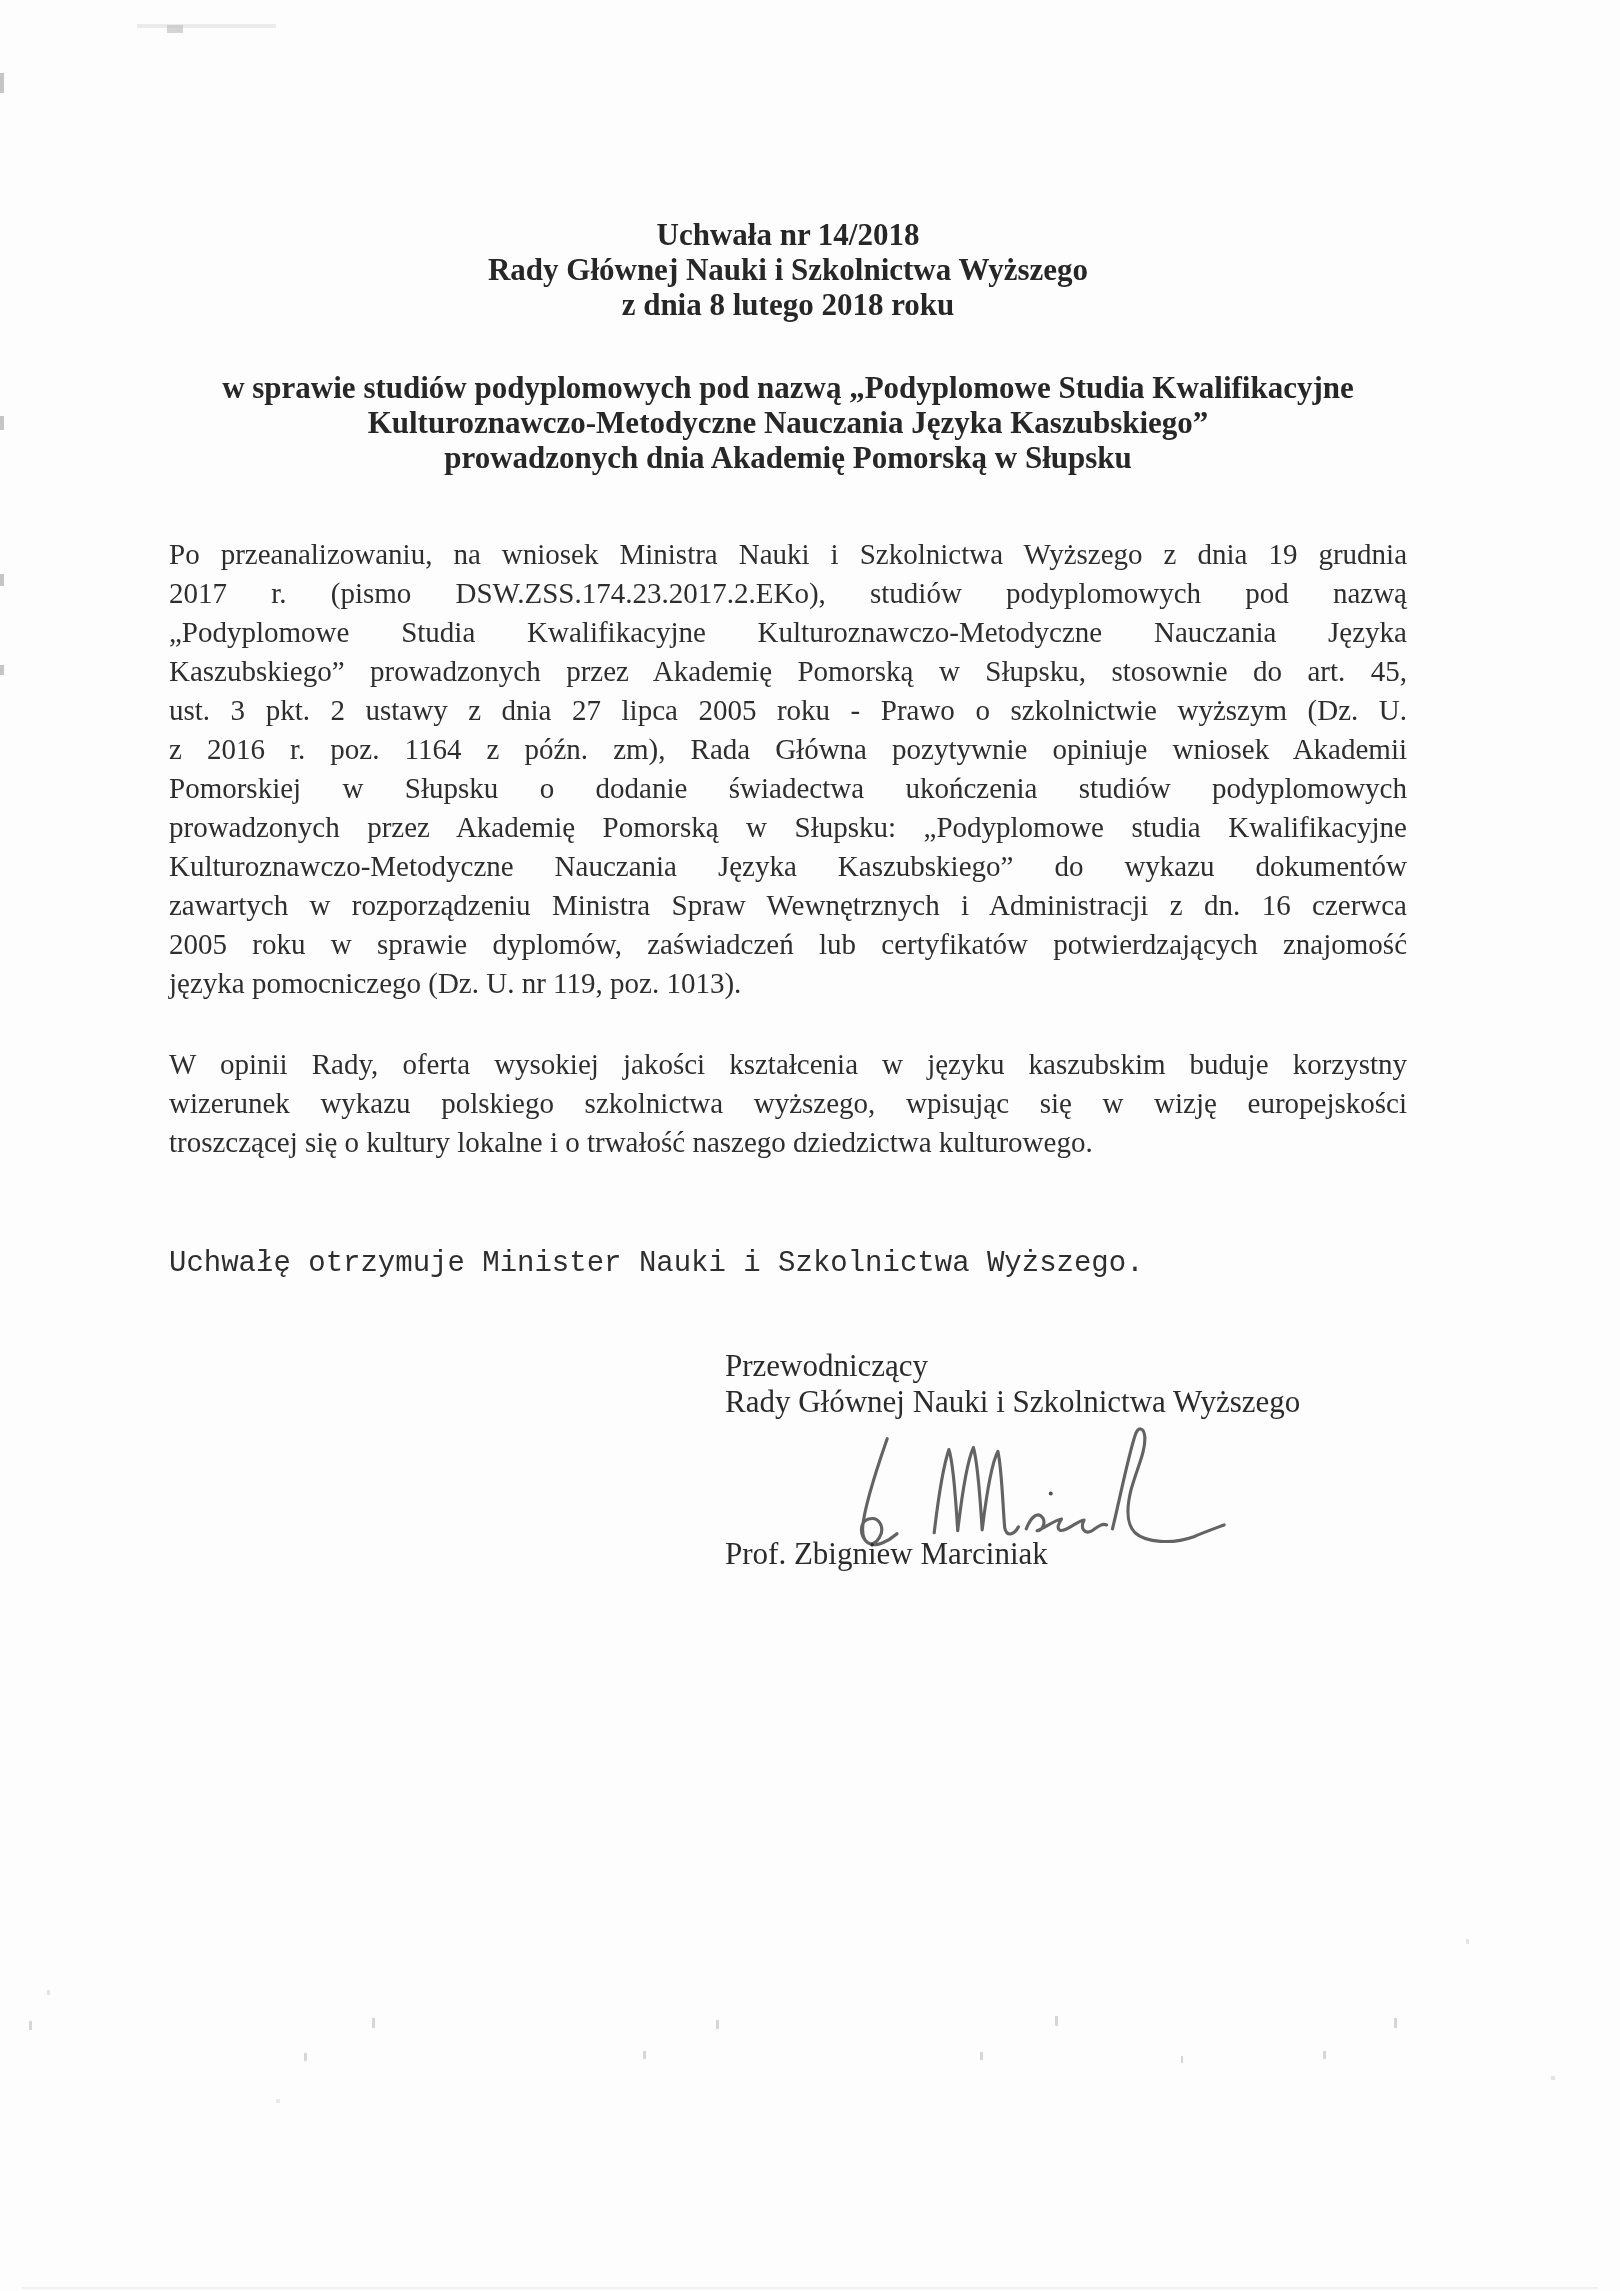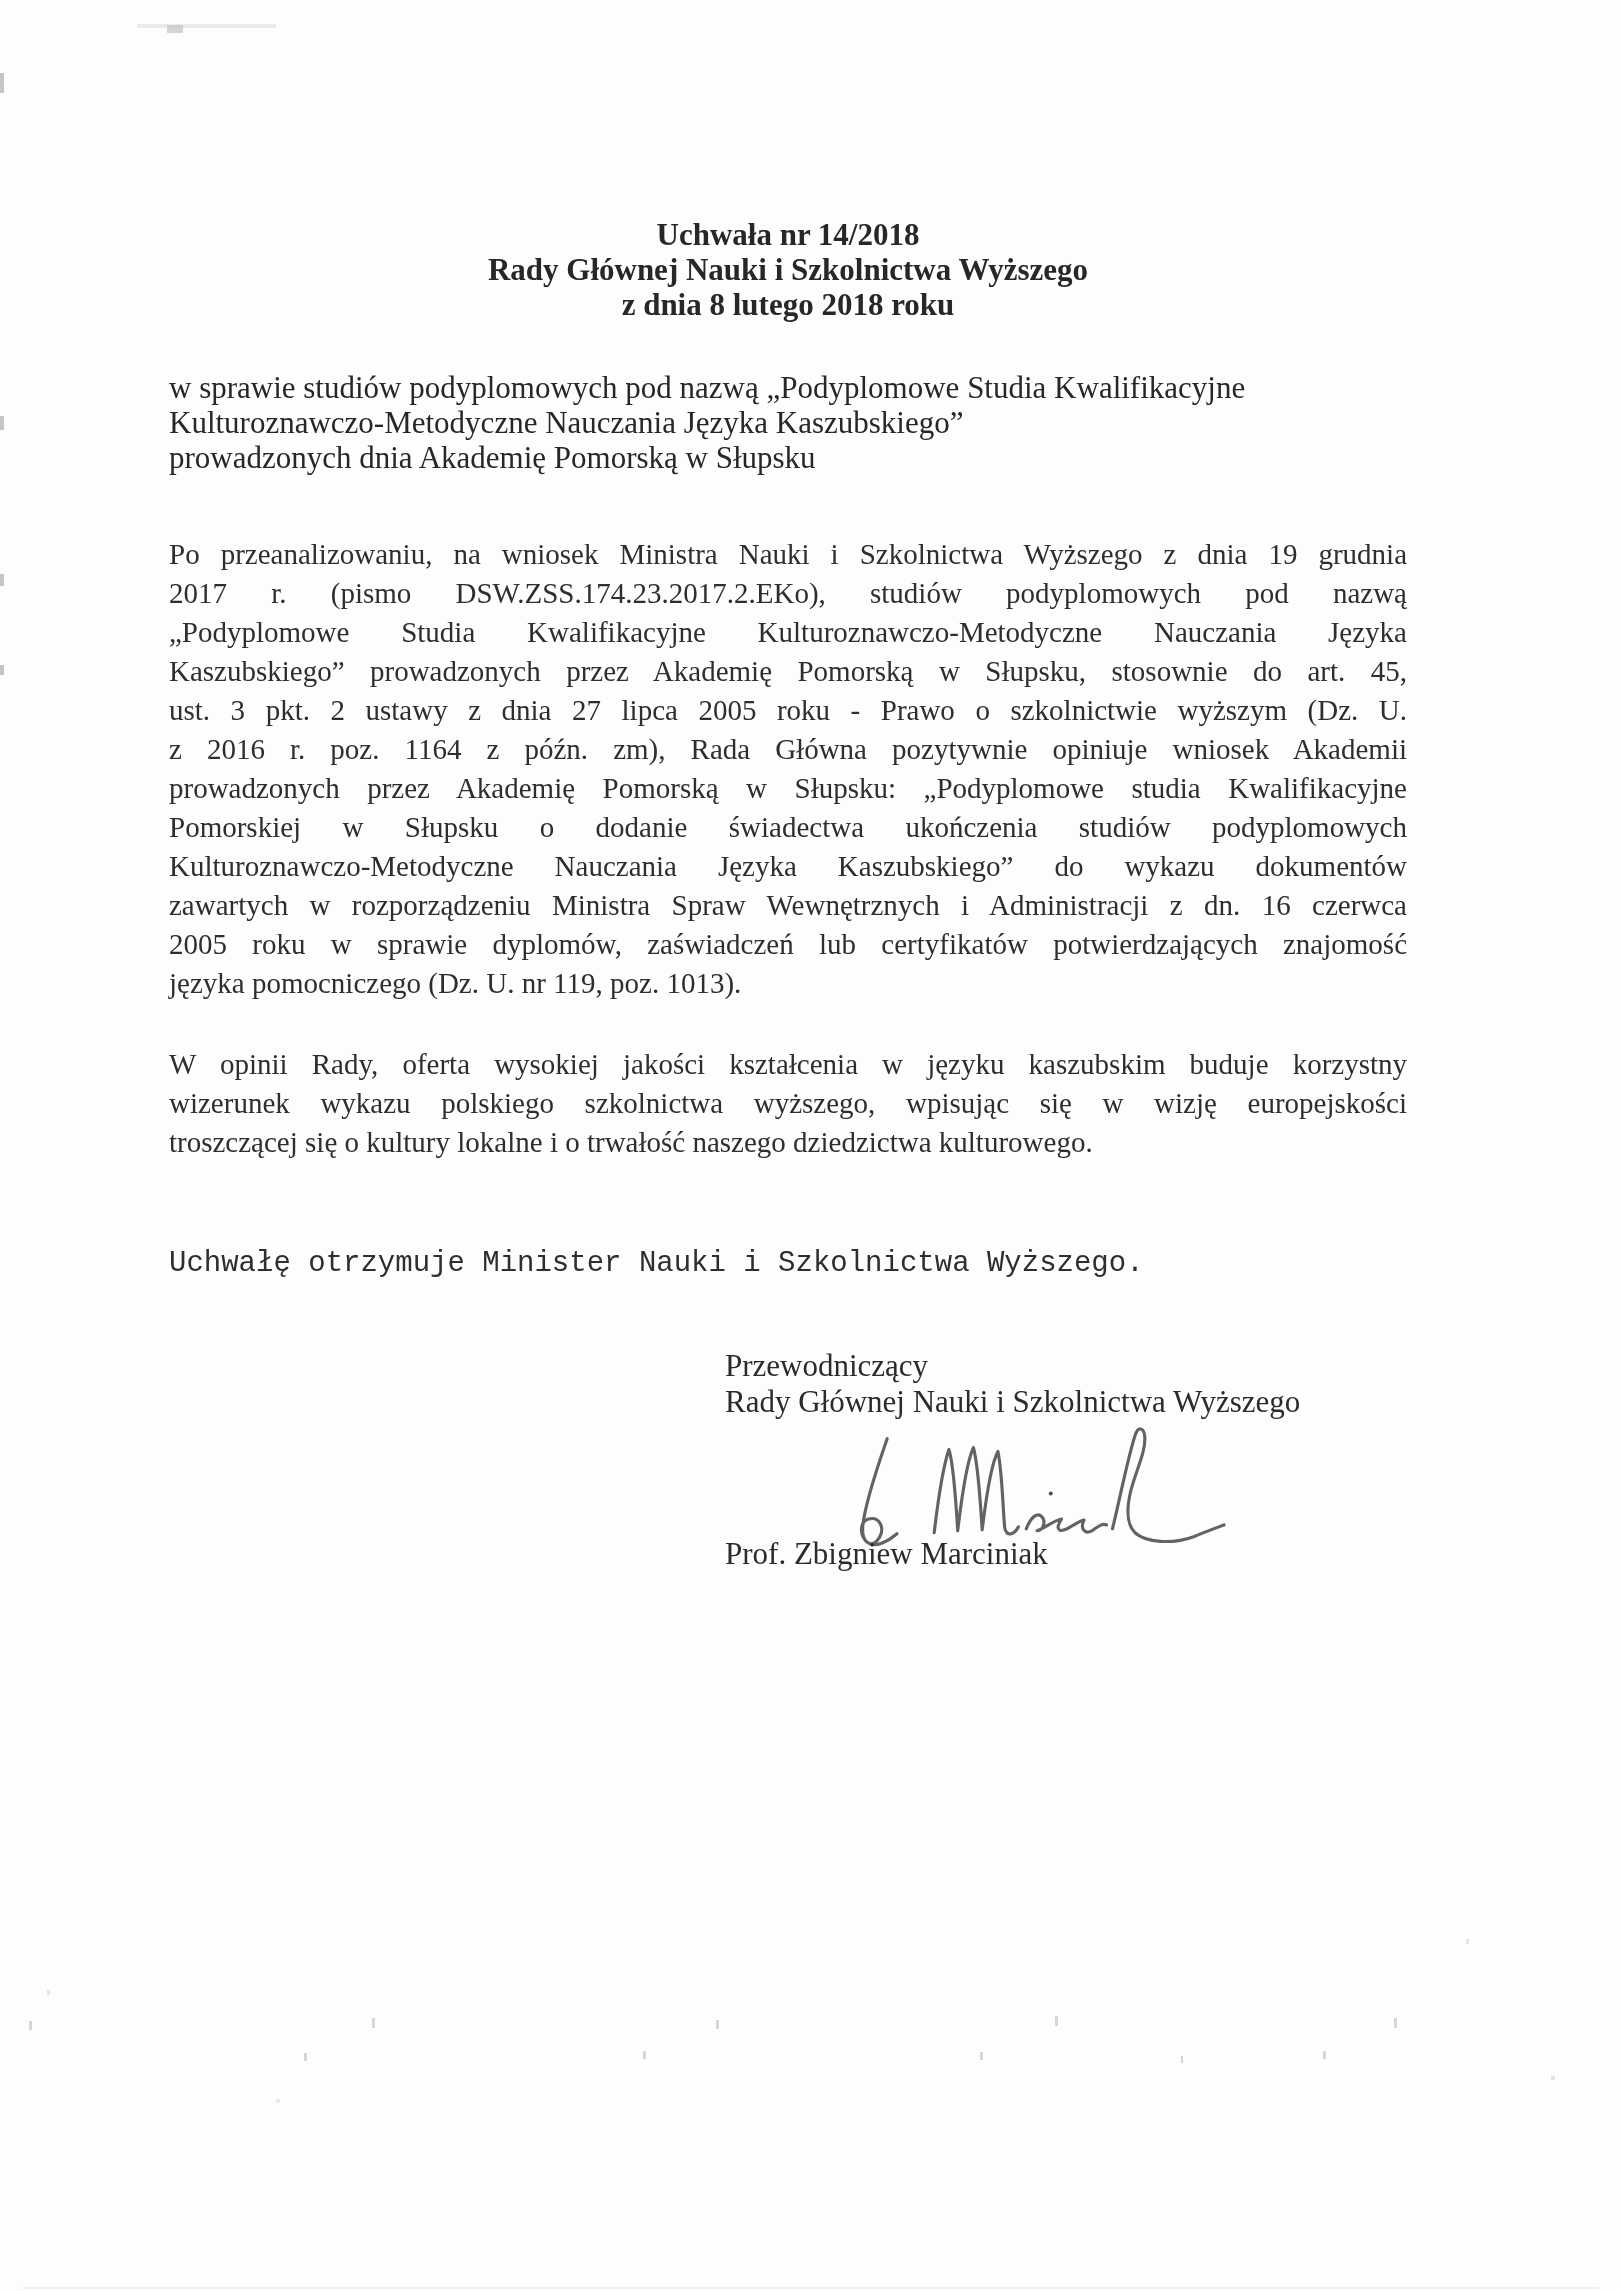--- a/index.html
+++ b/index.html
@@ -17,21 +17,22 @@
   .title-block {
     top:217px;
     text-align:center;
     font-weight:bold;
     font-size:31px;
     line-height:35px;
     color:#272727;
   }
   .subject-block {
     top:370px;
-    font-weight:normal;
+    text-align:center;
+    font-weight:bold;
     font-size:31px;
     line-height:35px;
     color:#272727;
   }
   .para { font-size:29px; line-height:39px; }
   .p1 { top:535px; }
   .p2 { top:1045px; }
   .p3 { top:1244px; text-align:left;font-family:Liberation Mono, monospace; }
   .jline {
     text-align:justify;
@@ -103,22 +104,22 @@
     <div>prowadzonych dnia Akademię Pomorską w Słupsku</div>
   </div>
 
   <div class="text-col para p1">
     <div class="jline">Po przeanalizowaniu, na wniosek Ministra Nauki i Szkolnictwa Wyższego z dnia 19 grudnia</div>
     <div class="jline">2017 r. (pismo DSW.ZSS.174.23.2017.2.EKo), studiów podyplomowych pod nazwą</div>
     <div class="jline">„Podyplomowe Studia Kwalifikacyjne Kulturoznawczo-Metodyczne Nauczania Języka</div>
     <div class="jline">Kaszubskiego” prowadzonych przez Akademię Pomorską w Słupsku, stosownie do art. 45,</div>
     <div class="jline">ust. 3 pkt. 2 ustawy z dnia 27 lipca 2005 roku - Prawo o szkolnictwie wyższym (Dz. U.</div>
     <div class="jline">z 2016 r. poz. 1164 z późn. zm), Rada Główna pozytywnie opiniuje wniosek Akademii</div>
+    <div class="jline">Pomorskiej w Słupsku o dodanie świadectwa ukończenia studiów podyplomowych</div>
     <div class="jline">prowadzonych przez Akademię Pomorską w Słupsku: „Podyplomowe studia Kwalifikacyjne</div>
-    <div class="jline">Pomorskiej w Słupsku o dodanie świadectwa ukończenia studiów podyplomowych</div>
     <div class="jline">Kulturoznawczo-Metodyczne Nauczania Języka Kaszubskiego” do wykazu dokumentów</div>
     <div class="jline">zawartych w rozporządzeniu Ministra Spraw Wewnętrznych i Administracji z dn. 16 czerwca</div>
     <div class="jline">2005 roku w sprawie dyplomów, zaświadczeń lub certyfikatów potwierdzających znajomość</div>
     <div class="jline last">języka pomocniczego (Dz. U. nr 119, poz. 1013).</div>
   </div>
 
   <div class="text-col para p2">
     <div class="jline">W opinii Rady, oferta wysokiej jakości kształcenia w języku kaszubskim buduje korzystny</div>
     <div class="jline">wizerunek wykazu polskiego szkolnictwa wyższego, wpisując się w wizję europejskości</div>
     <div class="jline last">troszczącej się o kultury lokalne i o trwałość naszego dziedzictwa kulturowego.</div>

